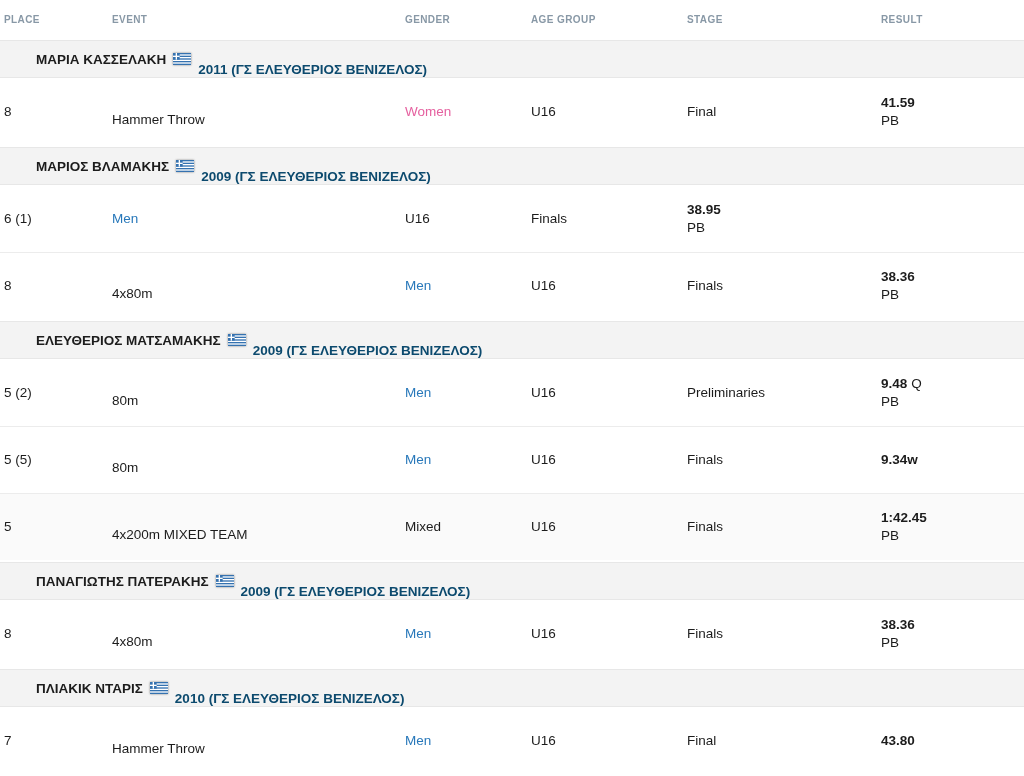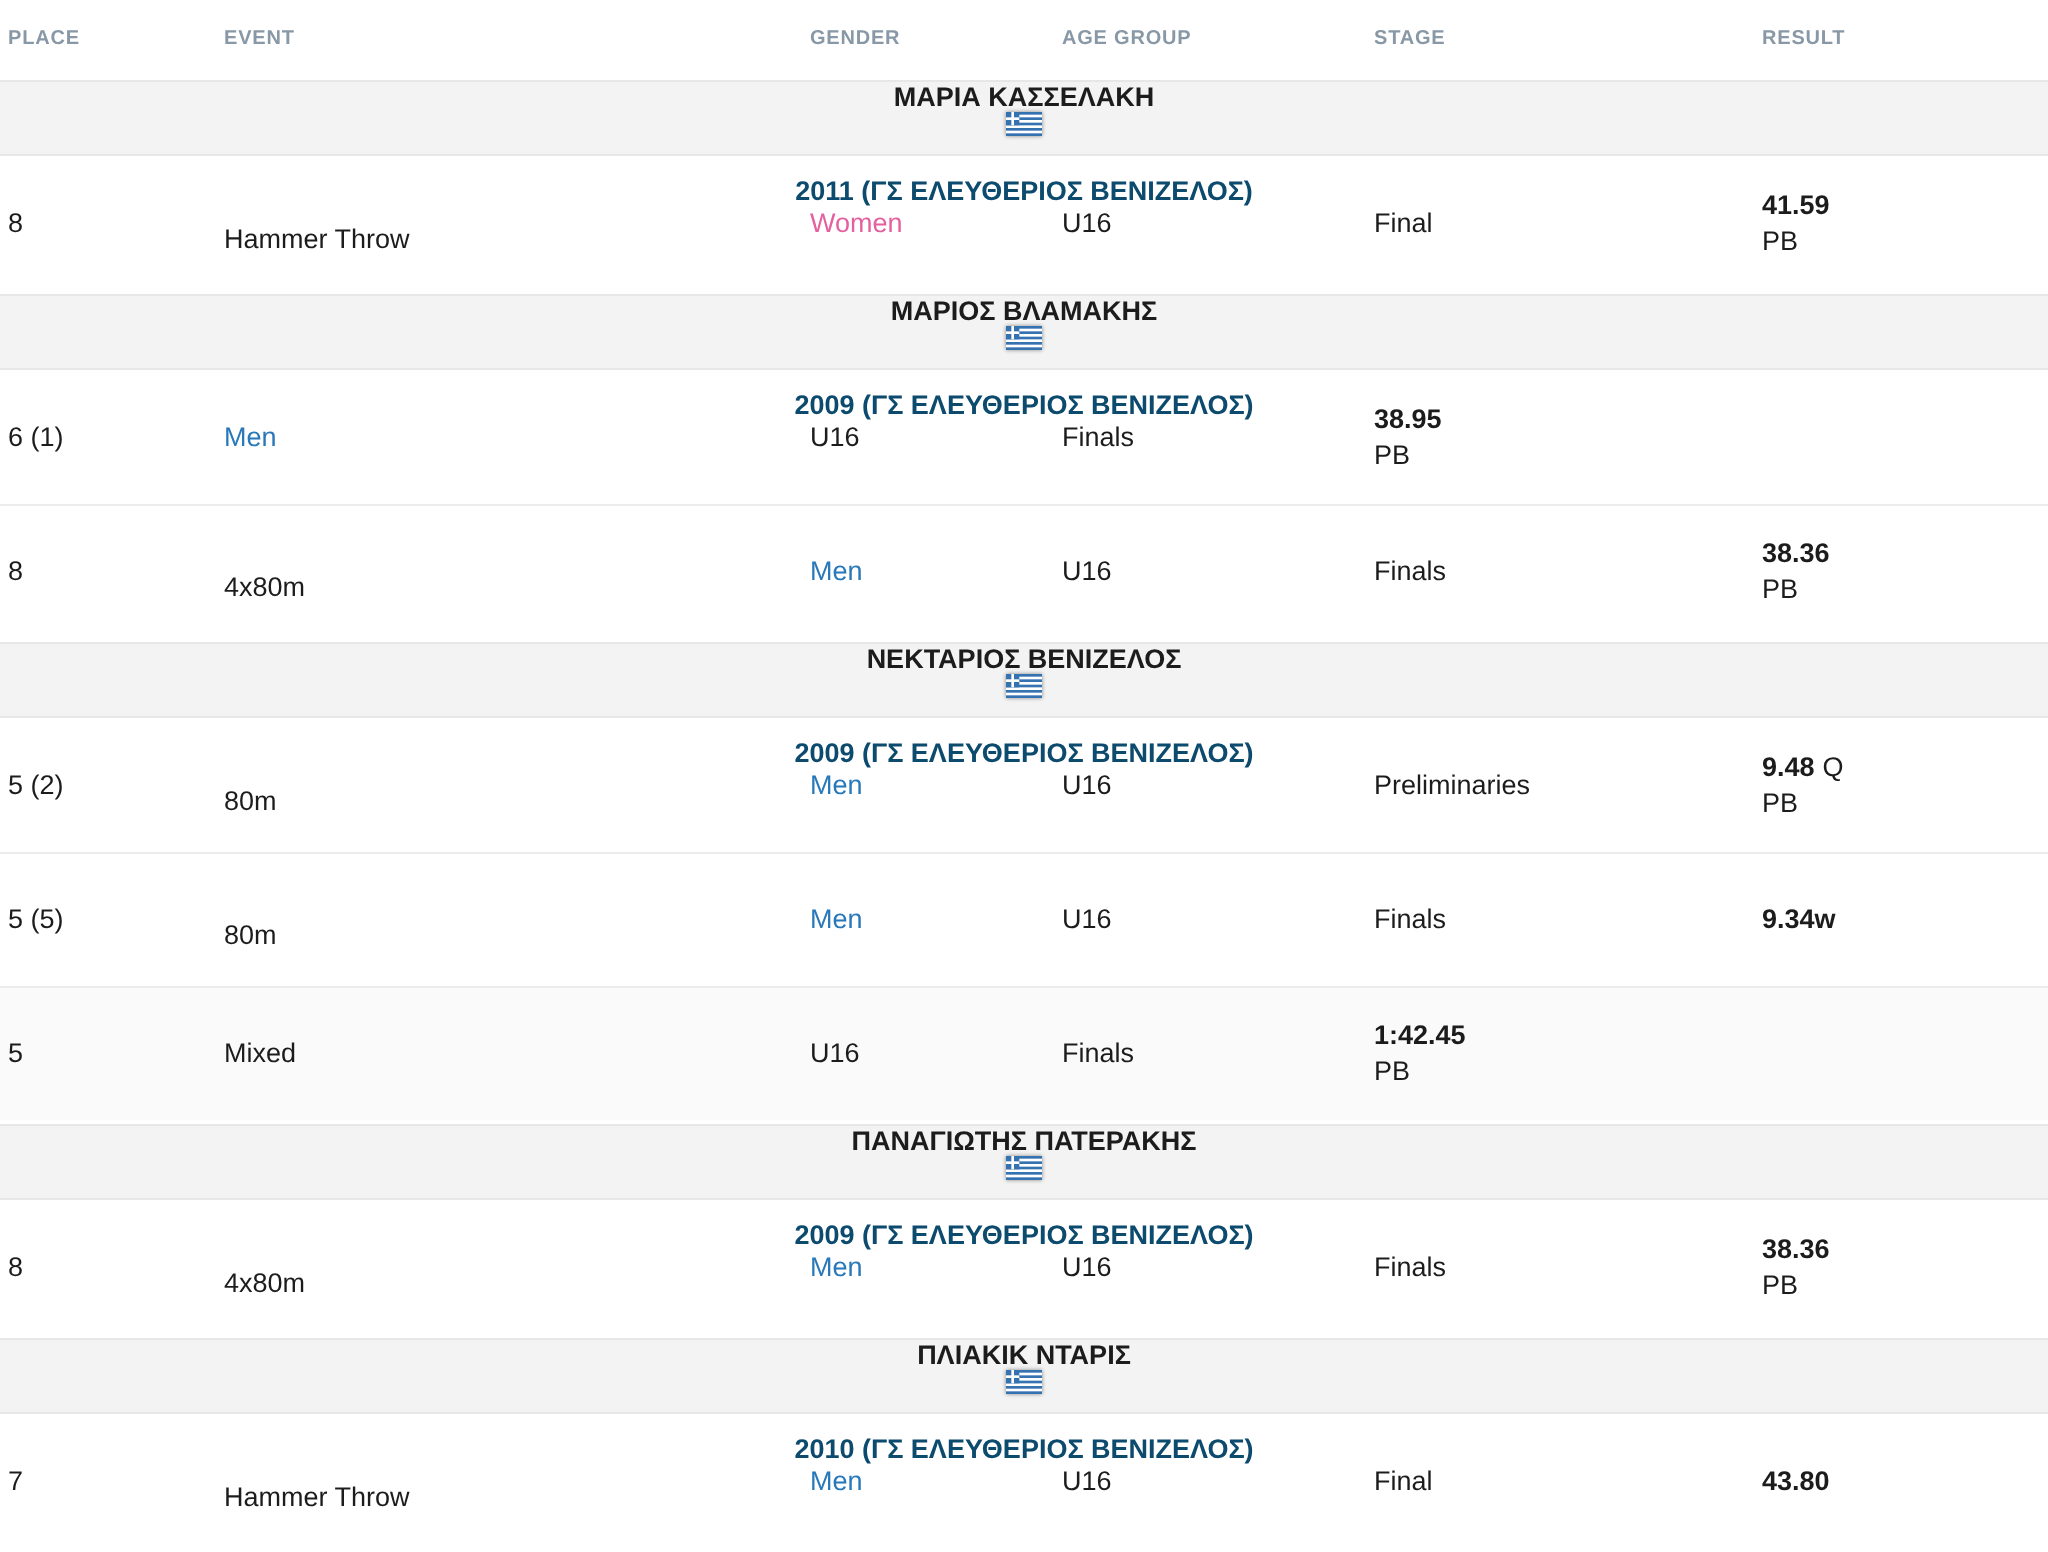--- a/index.html
+++ b/index.html
@@ -29,21 +29,20 @@
   .group-header {
     height: 38px;
     background: #f3f3f3;
     border-top: 1px solid #e7e7e7;
     border-bottom: 1px solid #e7e7e7;
     display: flex;
     align-items: center;
     padding: 0 36px;
     font-size: 13.5px;
     margin-top: 2px;
-    flex-direction: column;
   }
   .group-header .athlete-name { font-weight: 700; color: #1c1c1c; text-decoration: none; cursor: pointer; }
   .group-header .flag { margin: 0 7px; display: inline-flex; box-shadow: 0 0 2px rgba(0,0,0,0.45); flex: none; }
   .group-header .athlete-details { font-weight: 700; color: #0c4a6e; white-space: pre; margin-top: 20px; }
 
   .data-row {
     min-height: 67px;
     font-size: 13.5px;
     background: #ffffff;
   }
@@ -137,21 +136,21 @@
     <div class="cell cell-gender"><span class="gender-link" style="color: rgb(40, 120, 186);">Men</span></div>
     <div class="cell cell-age">U16</div>
     <div class="cell cell-stage">Finals</div>
     <div class="cell cell-result">
       <div class="result-line"><span class="result-value">38.36</span></div>
       <div class="result-note">PB</div>
     </div>
   </div>
 
   <div class="group-header">
-    <span class="athlete-name">ΝΕΚΤΑΡΙΟΣ ΒΕΝΙΖΕΛΟΣ</span>
+    <span class="athlete-name">ΕΛΕΥΘΕΡΙΟΣ ΜΑΤΣΑΜΑΚΗΣ</span>
     <span class="flag">
       <svg width="18" height="12" viewBox="0 0 27 18" xmlns="http://www.w3.org/2000/svg">
         <rect x="0" y="0" width="27" height="18" fill="#ffffff"></rect>
         <rect x="0" y="0" width="27" height="2" fill="#3572b0"></rect>
         <rect x="0" y="4" width="27" height="2" fill="#3572b0"></rect>
         <rect x="0" y="8" width="27" height="2" fill="#3572b0"></rect>
         <rect x="0" y="12" width="27" height="2" fill="#3572b0"></rect>
         <rect x="0" y="16" width="27" height="2" fill="#3572b0"></rect>
         <rect x="0" y="0" width="10" height="10" fill="#3572b0"></rect>
         <rect x="4" y="0" width="2" height="10" fill="#ffffff"></rect>
@@ -180,20 +179,21 @@
     <div class="cell cell-age">U16</div>
     <div class="cell cell-stage">Finals</div>
     <div class="cell cell-result">
       <div class="result-line"><span class="result-value">9.34w</span></div>
 
     </div>
   </div>
 
   <div class="data-row highlighted">
     <div class="cell cell-place">5</div>
+    <div class="cell cell-event">4x200m MIXED TEAM</div>
     <div class="cell cell-gender"><span class="gender-link">Mixed</span></div>
     <div class="cell cell-age">U16</div>
     <div class="cell cell-stage">Finals</div>
     <div class="cell cell-result">
       <div class="result-line"><span class="result-value">1:42.45</span></div>
       <div class="result-note">PB</div>
     </div>
   </div>
 
   <div class="group-header">

